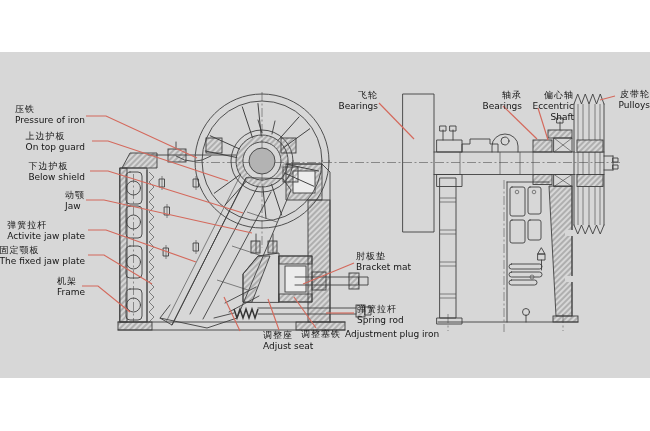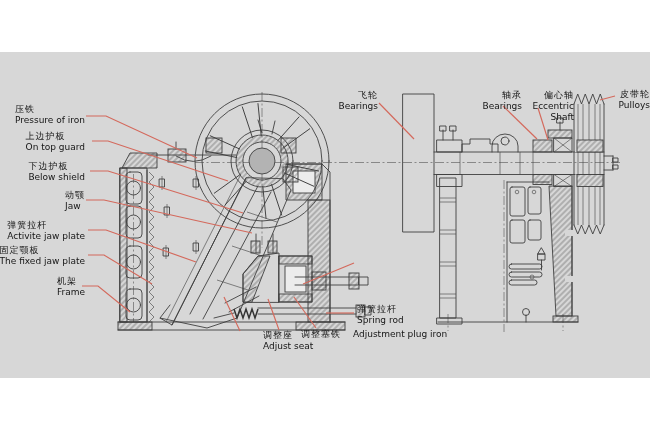--- a/index.html
+++ b/index.html
@@ -13,21 +13,21 @@
   .red{fill:none;stroke:#d4695c;stroke-width:1.15;}
   .win{fill:#ececec;stroke:#3f3f3f;stroke-width:.9;}
   .hfill{fill:url(#h);stroke:#3f3f3f;stroke-width:.9;}
   .gmask{fill:#d7d7d7;stroke:none;}
   .lbl{position:absolute;font-size:9px;line-height:11px;color:#151515;white-space:nowrap;}
   .lbl .zh{display:block;font-weight:400;letter-spacing:1px;}
   .lbl .en{display:block;}
   .l-left{right:565px;text-align:left;}
   .center{text-align:right;}
   .wrap{white-space:normal;}
-  .row{display:flex;gap:12px;align-items:flex-end;}
+  .row{display:flex;gap:4px;align-items:flex-end;}
   .row .zh,.row .en{display:inline;}
 </style>
 </head>
 <body>
 
 <div class="stage">
   <div class="panel"></div>
 
   <svg width="650" height="431" viewBox="0 0 650 431">
     <defs>
@@ -316,20 +316,24 @@
   </div>
   <div class="lbl center" style="left:518px;top:90px;width:56px;white-space:normal">
     <span class="zh">偏心轴</span>
     <span class="en wrap">Eccentric Shaft</span>
   </div>
   <div class="lbl center" style="left:613px;top:89px;width:37px">
     <span class="zh">皮带轮</span>
     <span class="en">Pulloys</span>
   </div>
 
+  <div class="lbl" style="left:356px;top:251px">
+    <span class="zh">肘板垫</span>
+    <span class="en">Bracket mat</span>
+  </div>
   <div class="lbl" style="left:357px;top:304px">
     <span class="zh">弹簧拉杆</span>
     <span class="en">Spring rod</span>
   </div>
   <div class="lbl" style="left:263px;top:330px">
     <span class="zh">调整座</span>
     <span class="en">Adjust seat</span>
   </div>
   <div class="lbl row" style="left:301px;top:329px">
     <span class="zh">调整塞铁</span>

